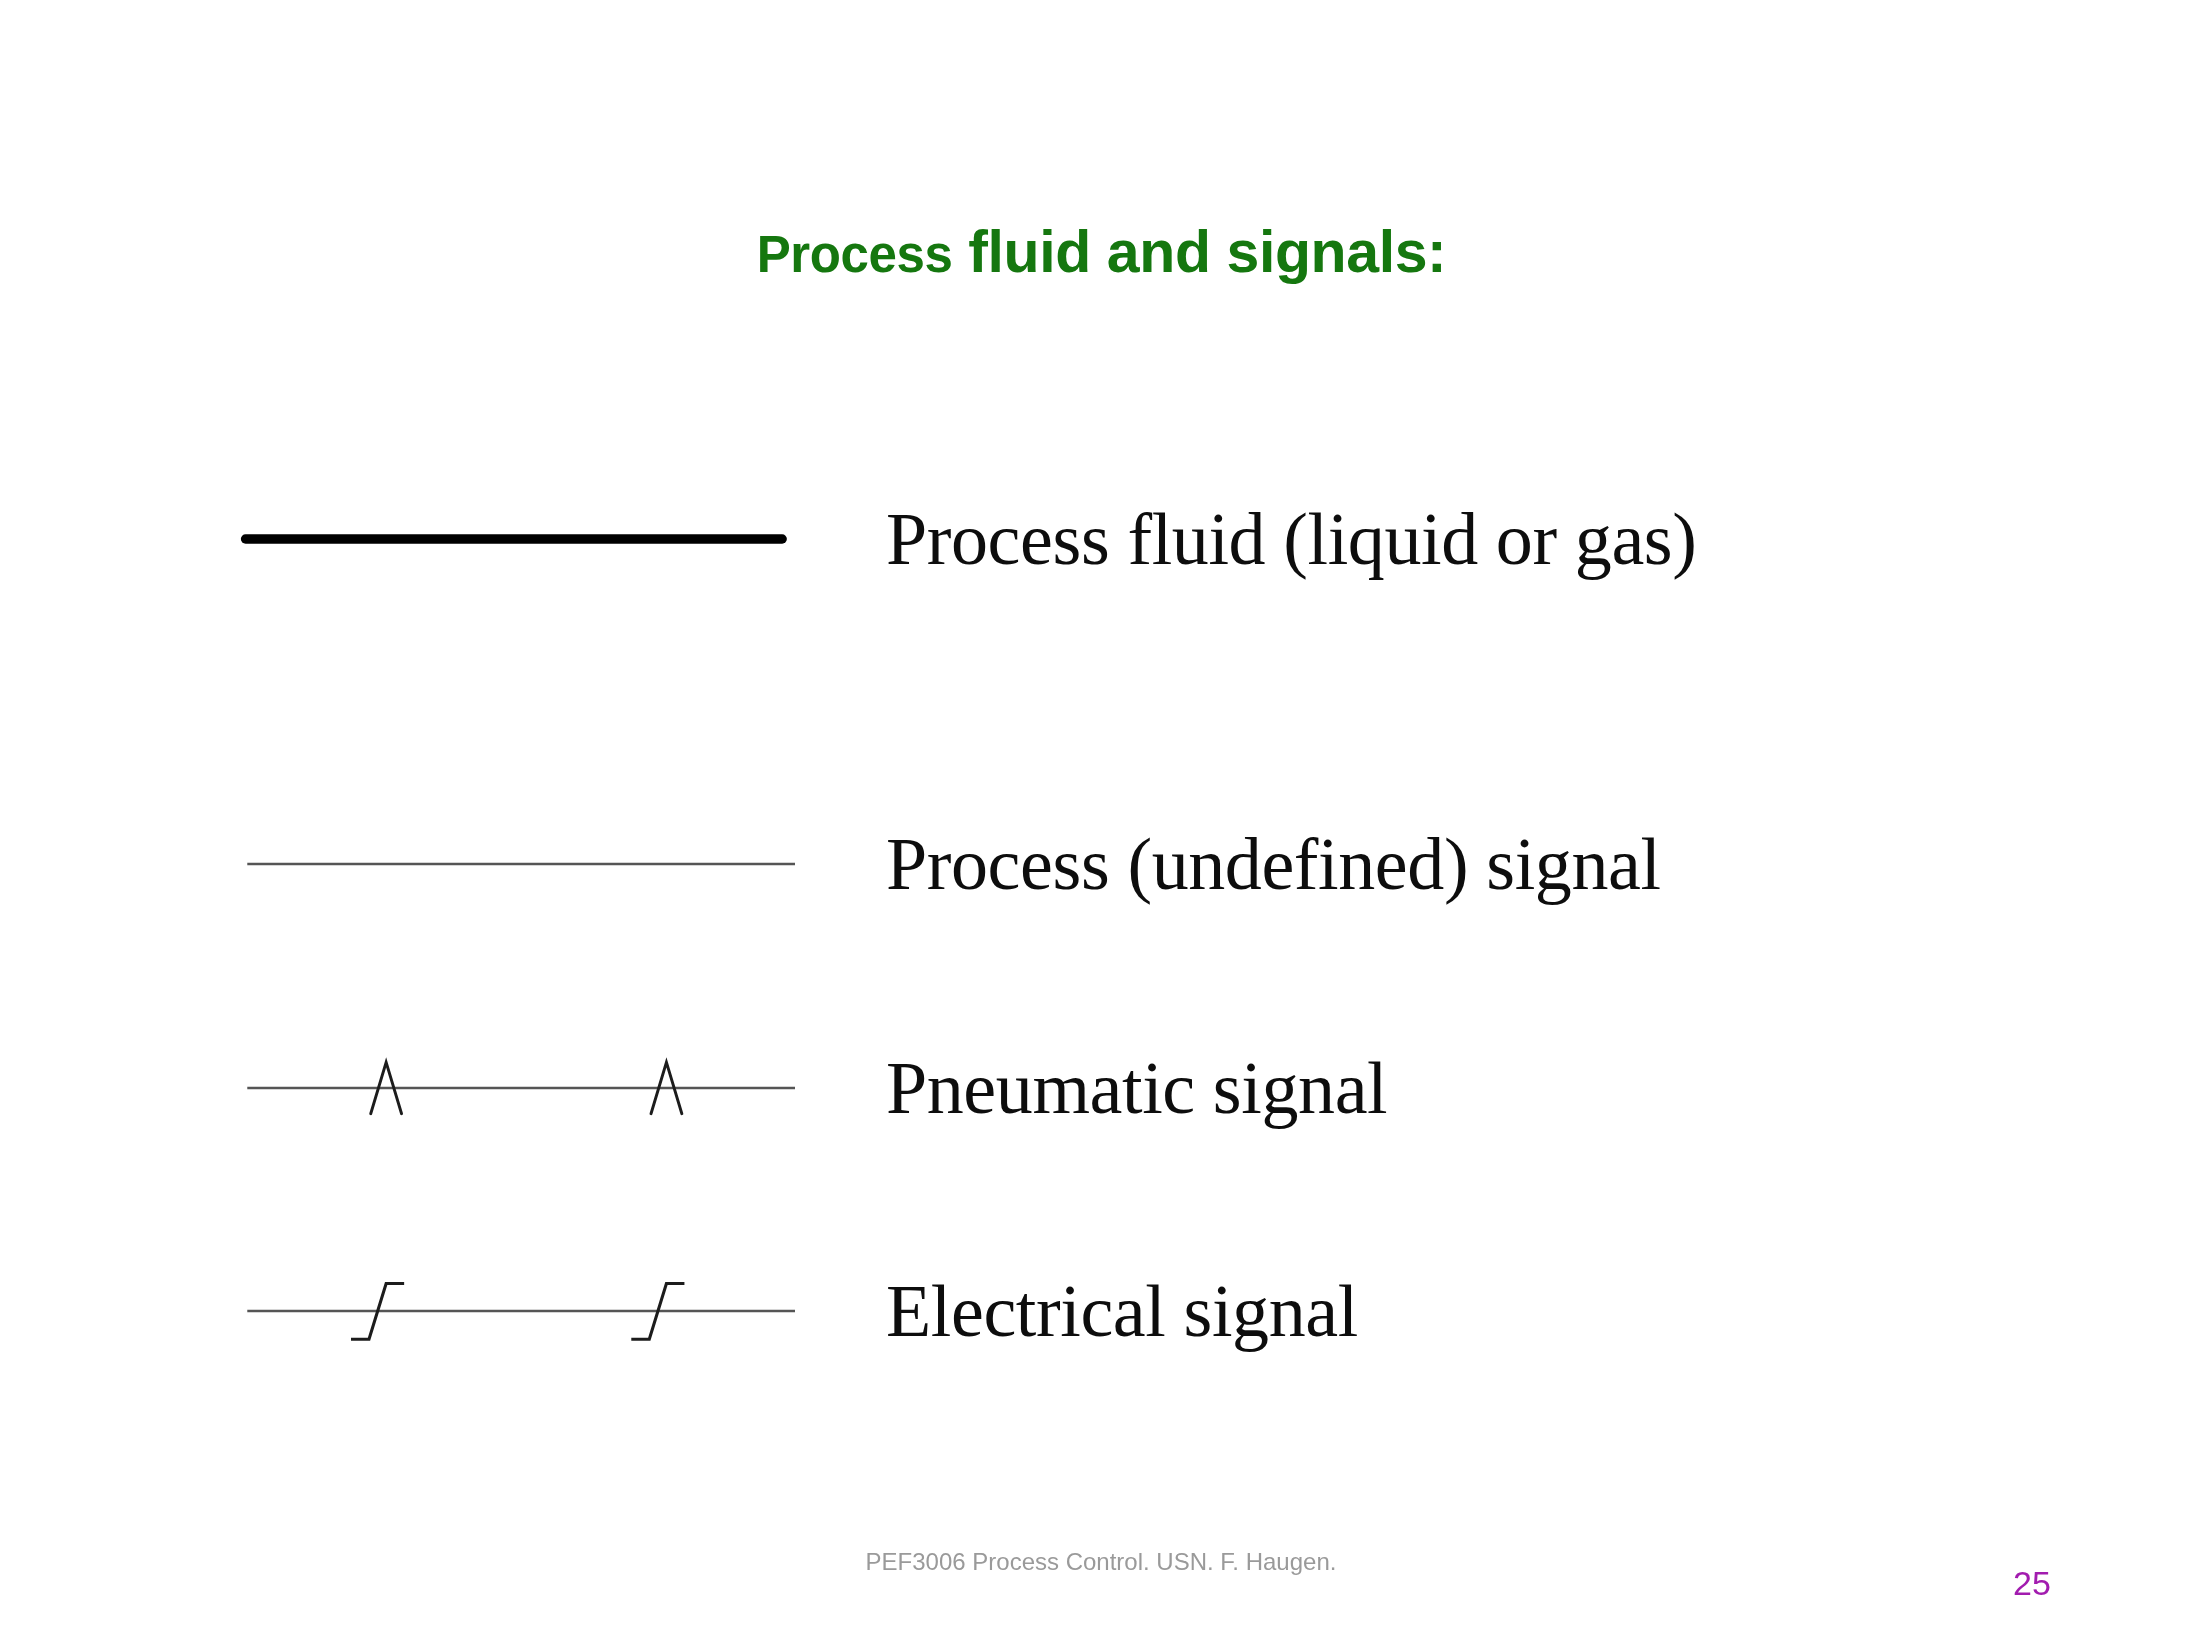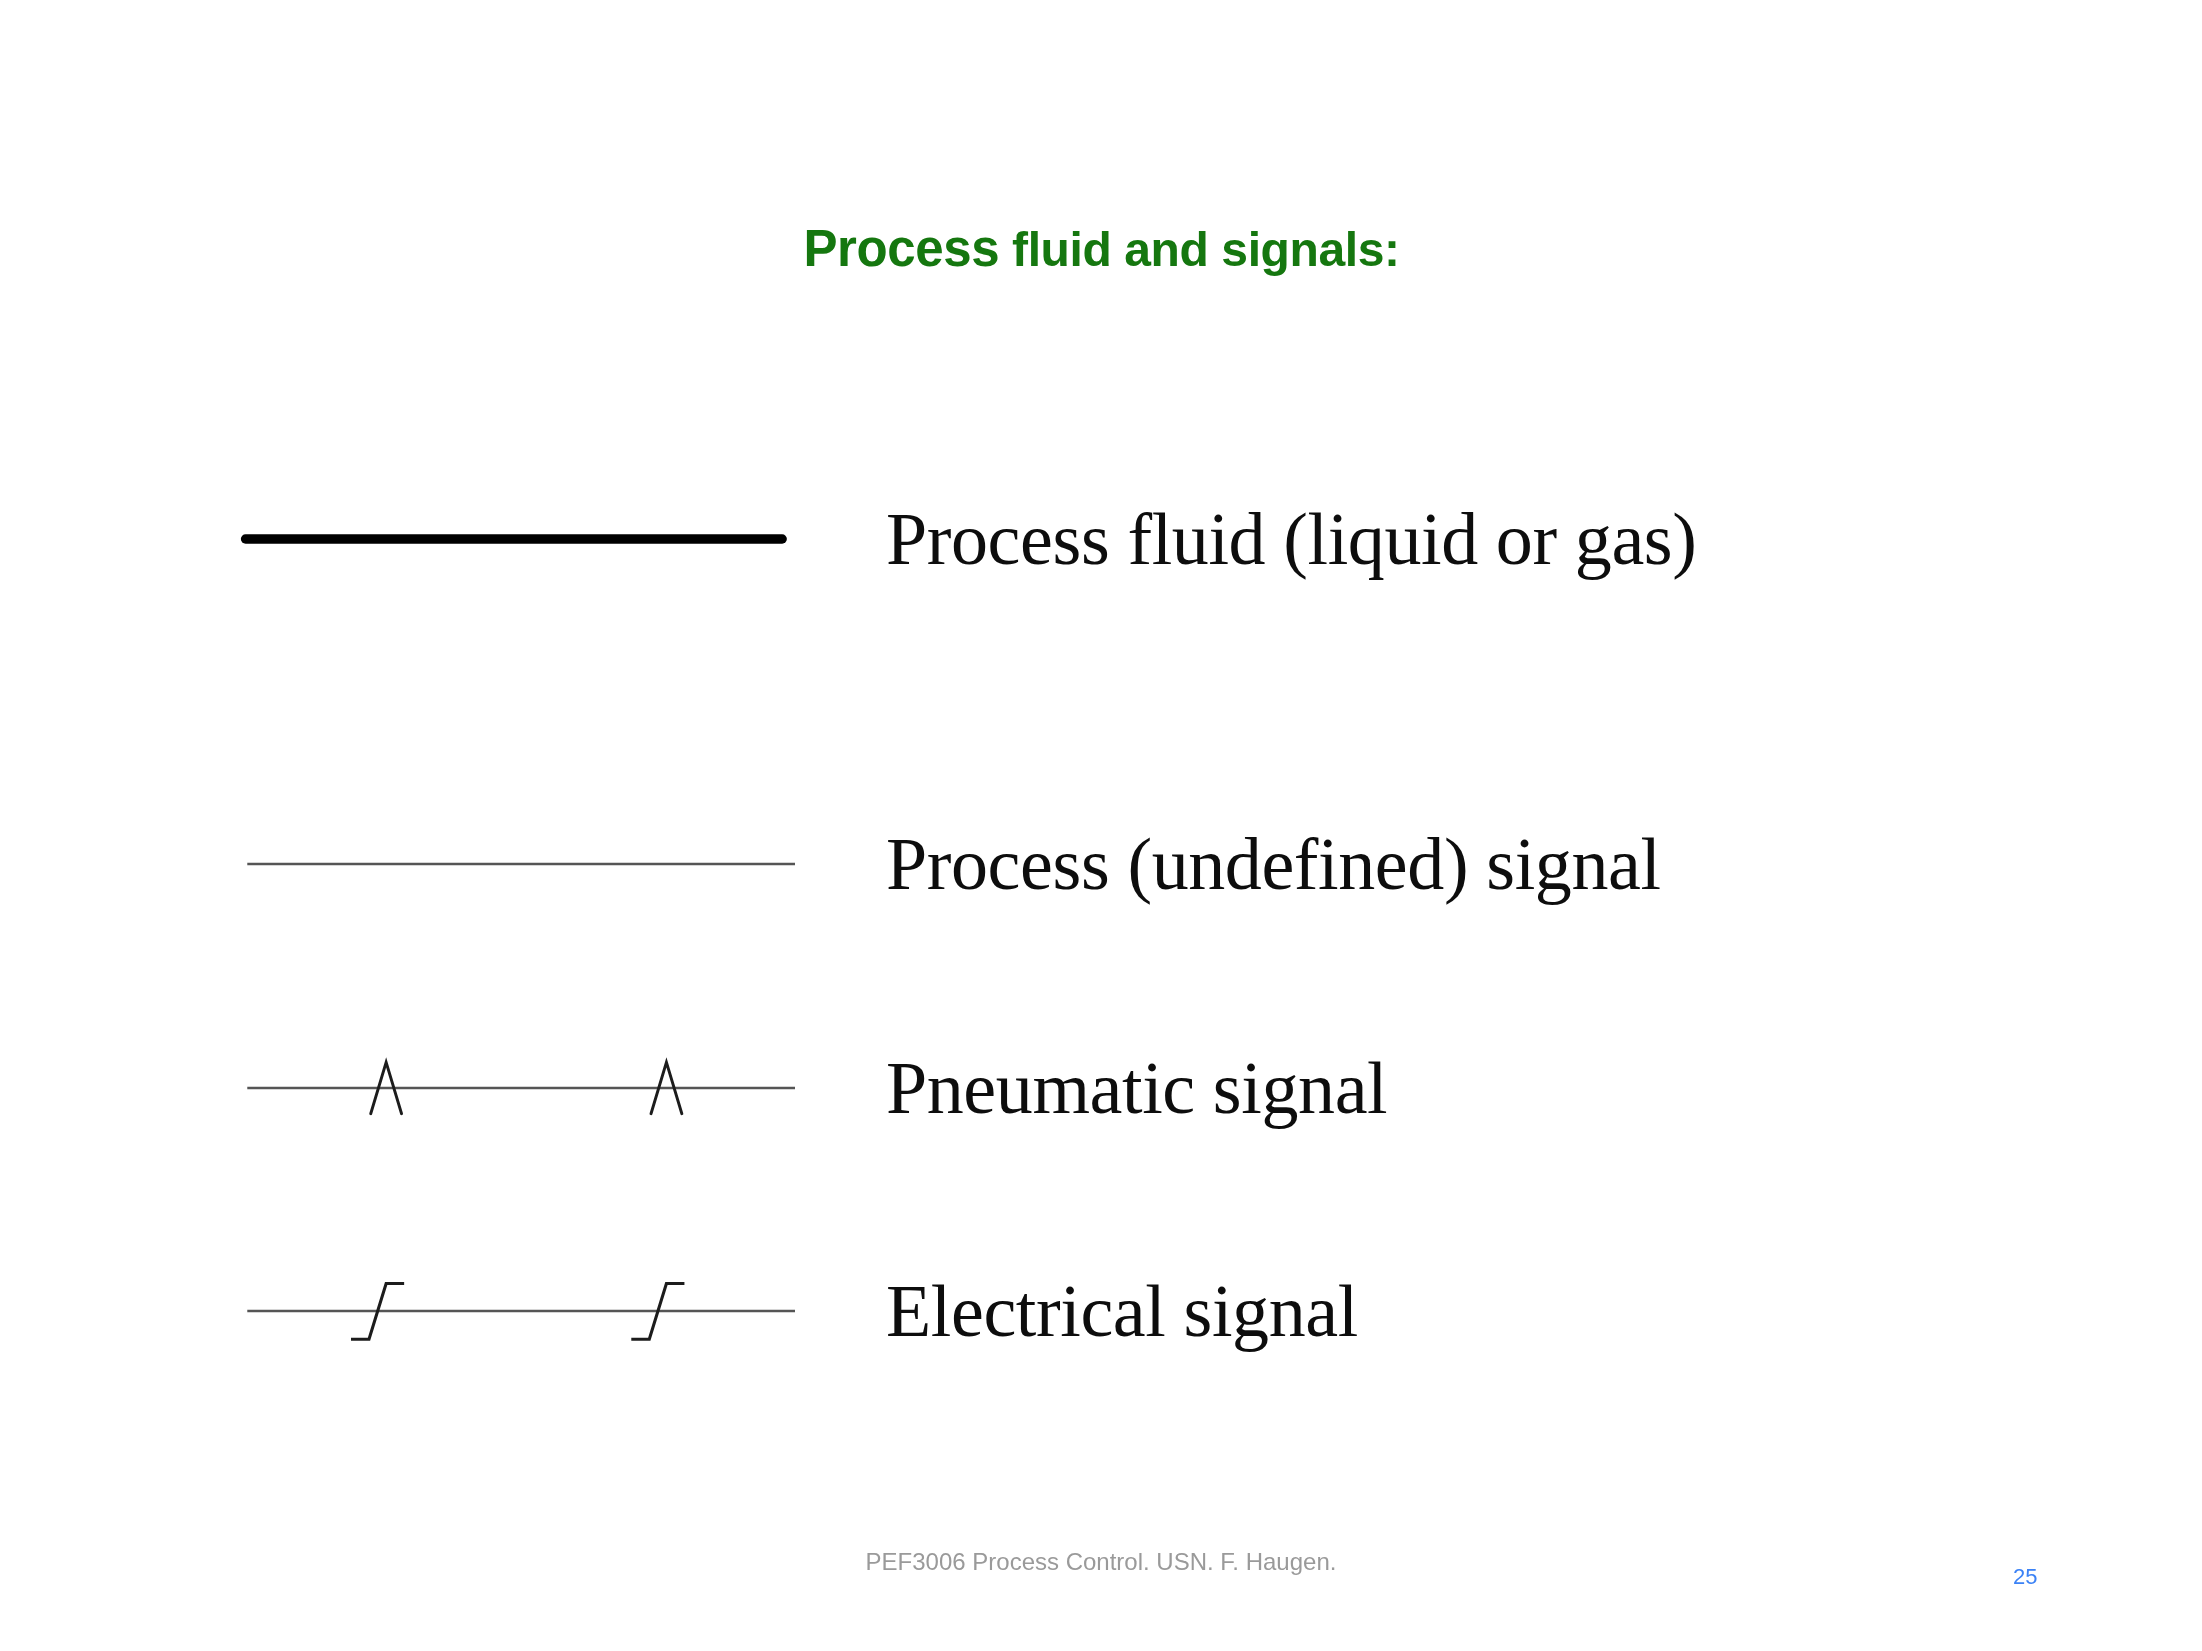--- a/index.html
+++ b/index.html
@@ -34,21 +34,21 @@
     color: #15770f;
     font-family: "Liberation Sans", sans-serif;
     font-weight: bold;
     line-height: 1.05;
   }
   .title-strong {
     font-size: 51px;
     letter-spacing: -0.4px;
   }
   .title-rest {
-    font-size: 48px;
+    font-size: 59px;
     letter-spacing: -0.4px;
   }
 
   
   .legend {
     position: absolute;
     left: 0;
     top: 0;
     width: 2203px;
     height: 1652px;
@@ -102,23 +102,23 @@
     line-height: 1.32;
   }
   .footer-note span { display: block; }
 
   .page-number {
     position: absolute;
     left: 2013px;
     top: 1564px;
     width: 103px;
     text-align: left;
-    color: #3b82f6;
+    color: #a21caf;
     font-family: "Liberation Sans", sans-serif;
-    font-size: 22px;
+    font-size: 34px;
   }
 
   svg { display: block; overflow: visible; }
 </style>
 </head>
 <body>
 
 <div id="slide">
 
   <div class="slide-title">

